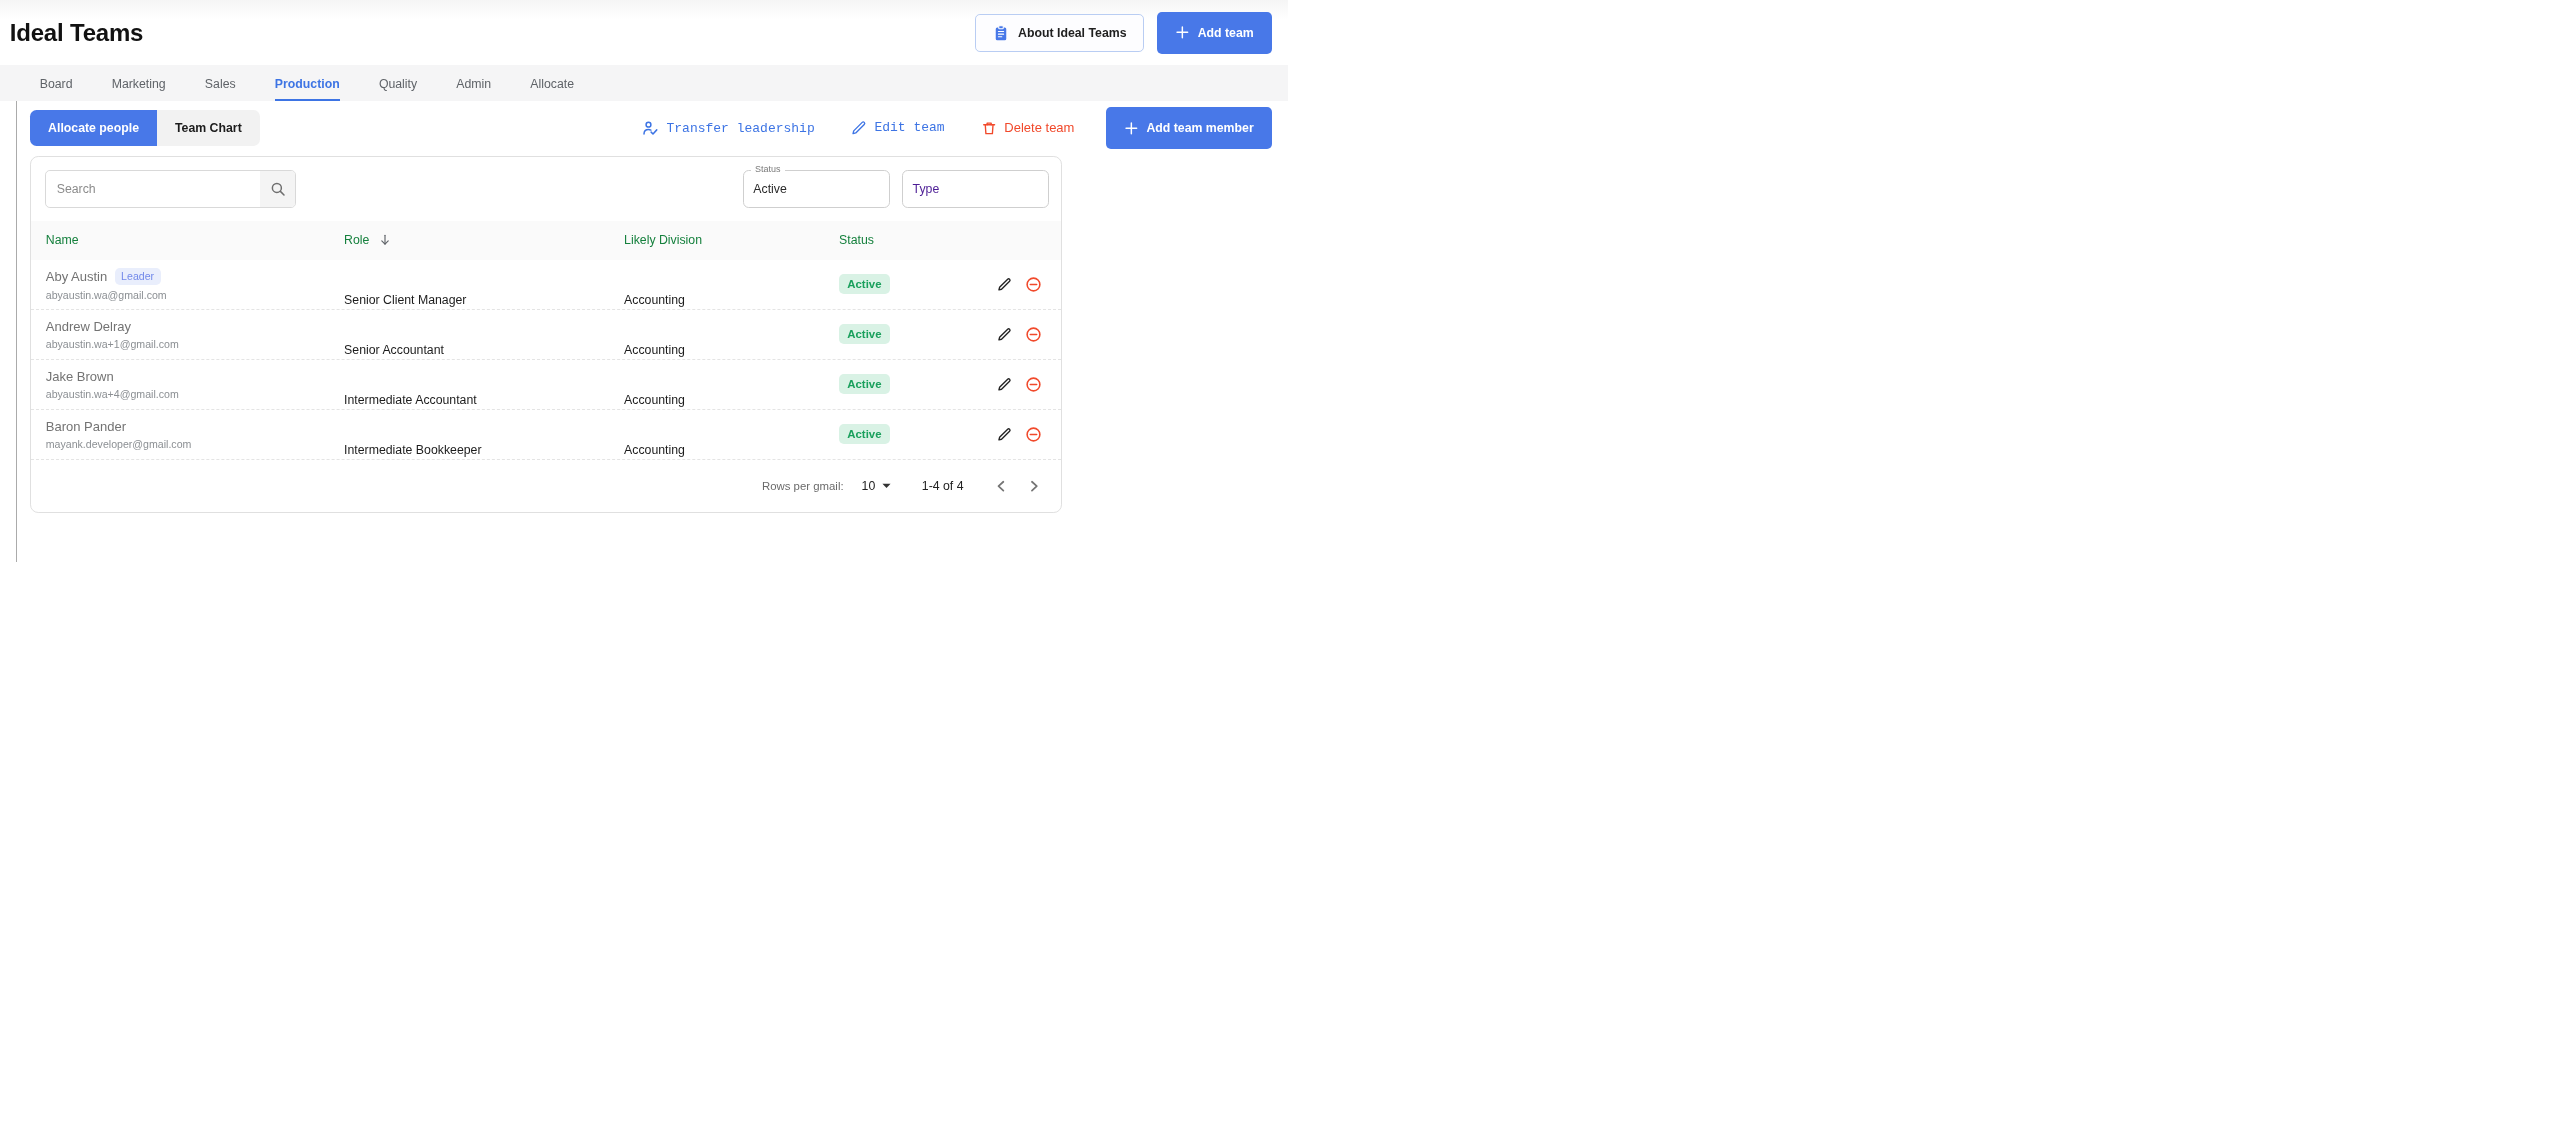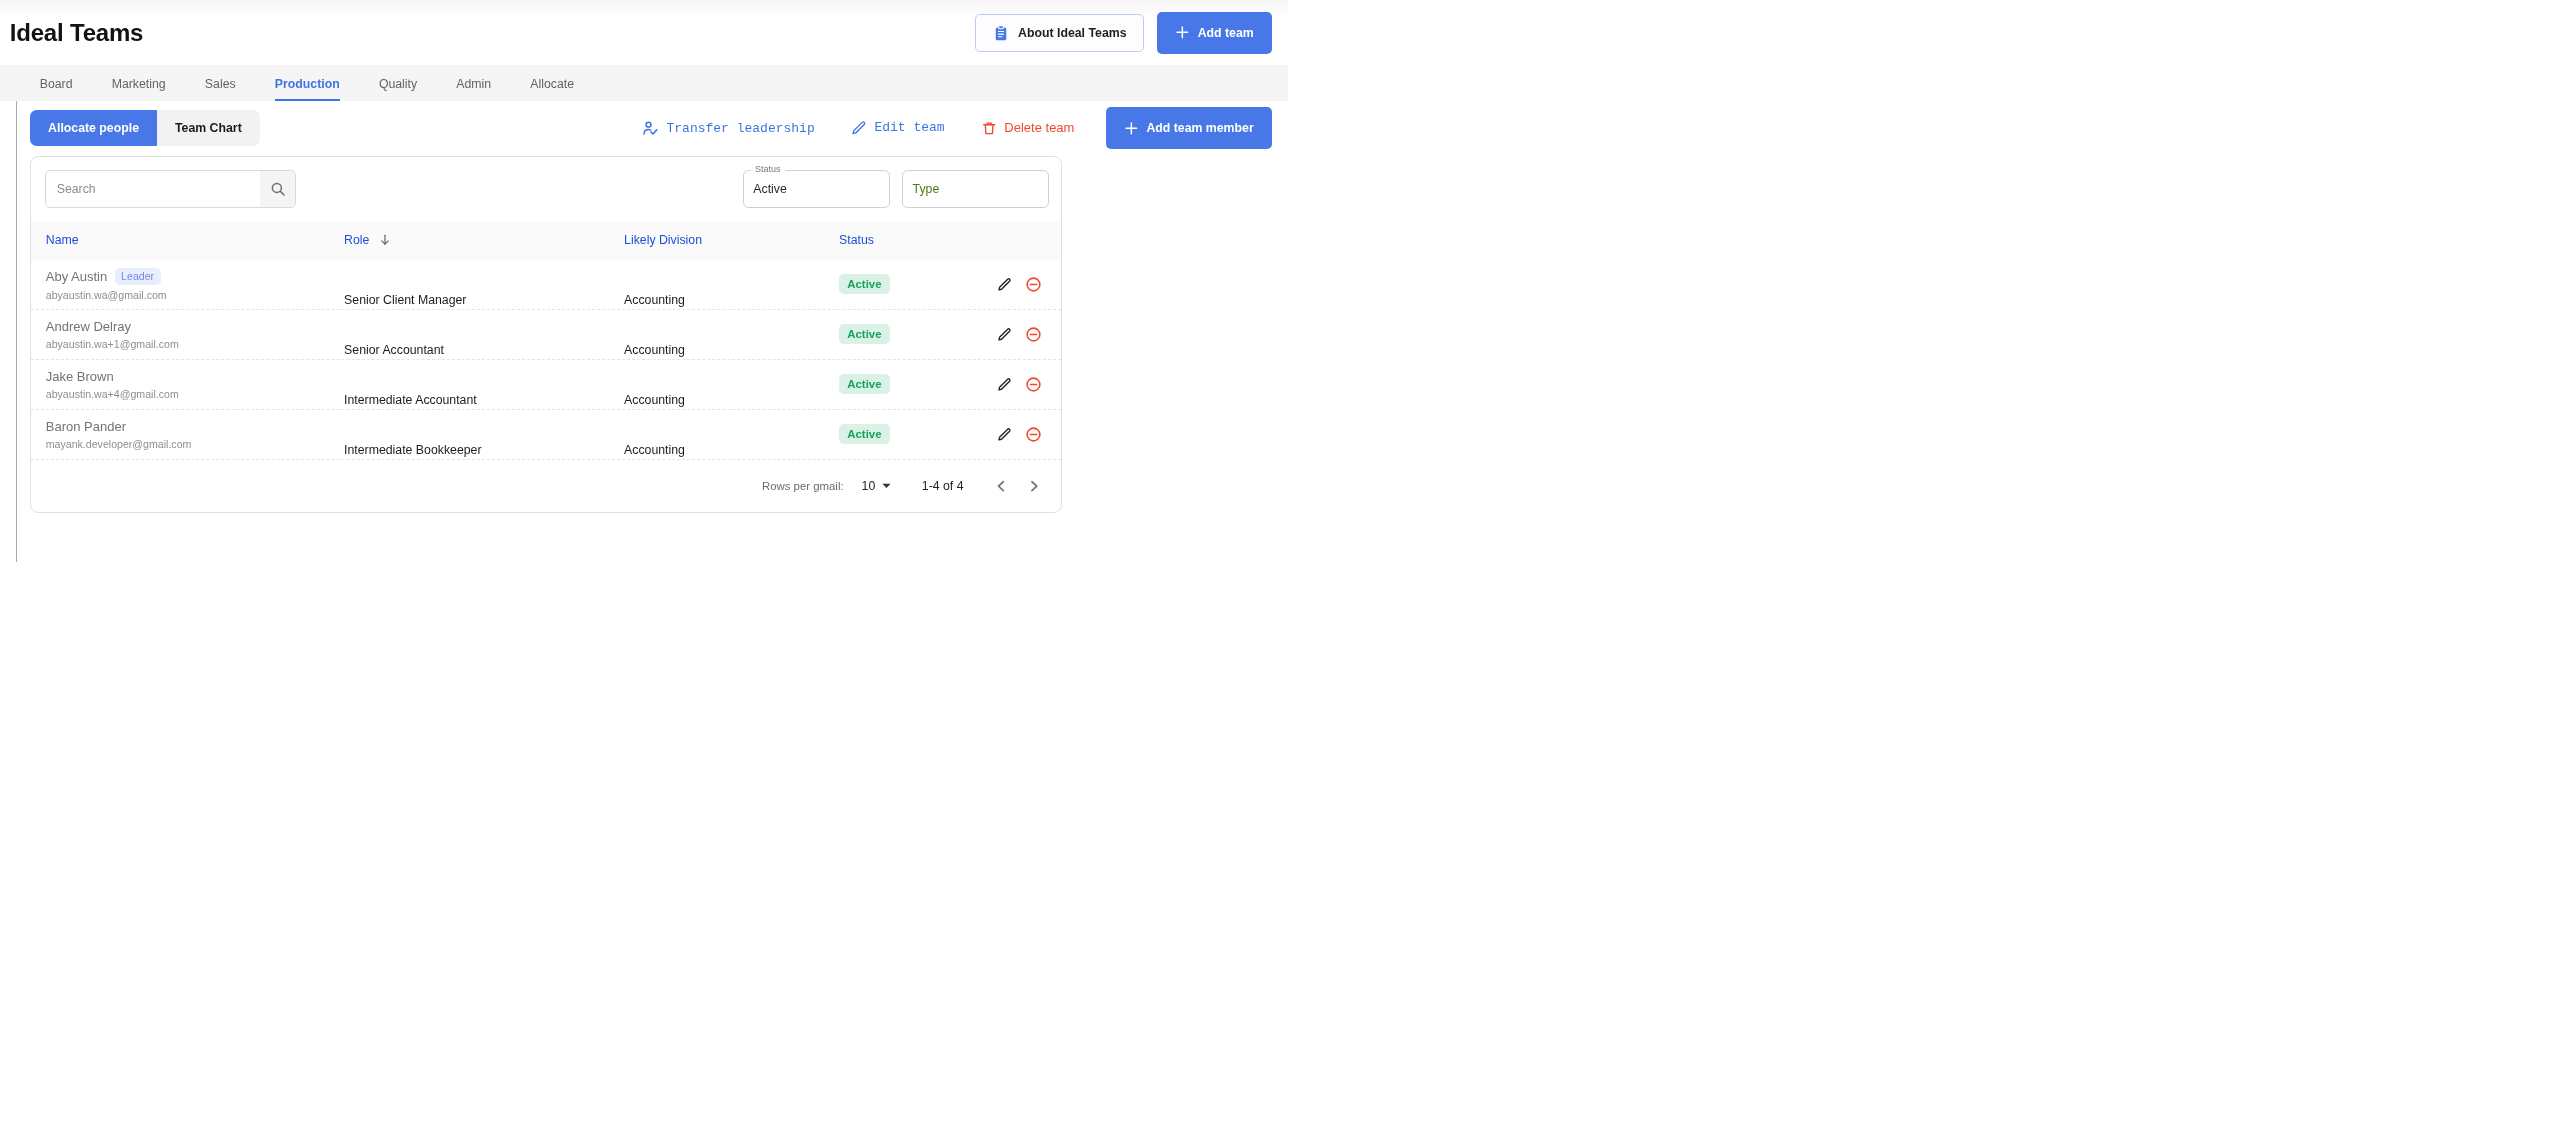--- a/index.html
+++ b/index.html
@@ -95,29 +95,29 @@
   .filter-selects { margin-left:auto; display:flex; gap:12.3px; }
   .select {
     position:relative; width:147px; height:38px; border:0.8px solid #cfcfcf; border-radius:5.7px;
     display:flex; align-items:center; padding:0 9.8px; font-size:12.3px; cursor:pointer; background:#fff;
   }
   .select .floating-label {
     position:absolute; top:-6.5px; left:7.4px; background:#fff; padding:0 4.1px;
     font-size:9px; color:#7a7a7a; line-height:11.4px;
   }
   .select .value { color:#2b2b2b; }
-  .select .placeholder { color:#4d7c0f;text-align:center; }
+  .select .placeholder { color:#4c1d95;text-align:center; }
 
   
   .thead, .trow {
     display:grid;
     grid-template-columns: 313px 280px 215px 145px 1fr;
     align-items:center;
   }
-  .thead { height:39px; background:#fafafa; color:#1d4ed8; font-size:12.3px; }
+  .thead { height:39px; background:#fafafa; color:#15803d; font-size:12.3px; }
   .thead .cell, .trow .cell { padding-left:0; }
   .cell.first { padding-left:14.7px; }
   .th-role { display:flex; align-items:center; gap:8.2px; cursor:pointer; }
   .trow { height:50px; border-bottom:0.8px dashed #e4e4e4; }
   .name-line { display:flex; align-items:center; gap:7.4px; }
   .name { font-size:13px; color:#737373; }
   .leader-badge {
     background:var(--leader-bg,#e9eefc); color:var(--leader-text,#7289ea);
     font-size:10.6px; padding:2.5px 6.5px; border-radius:4.9px;
   }

